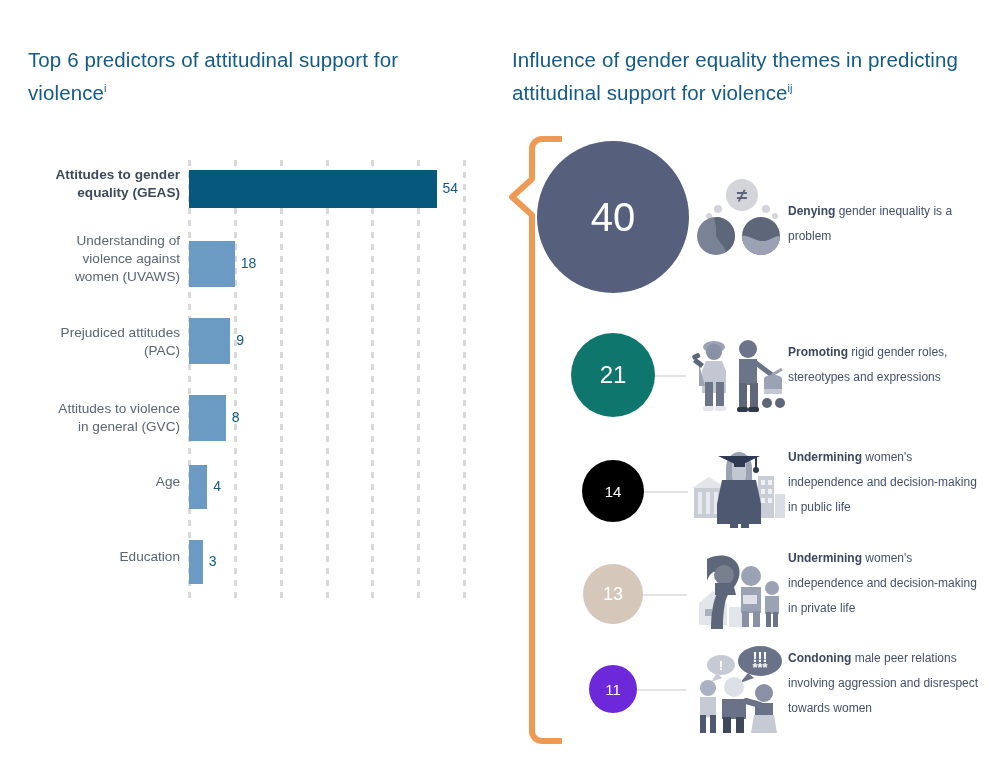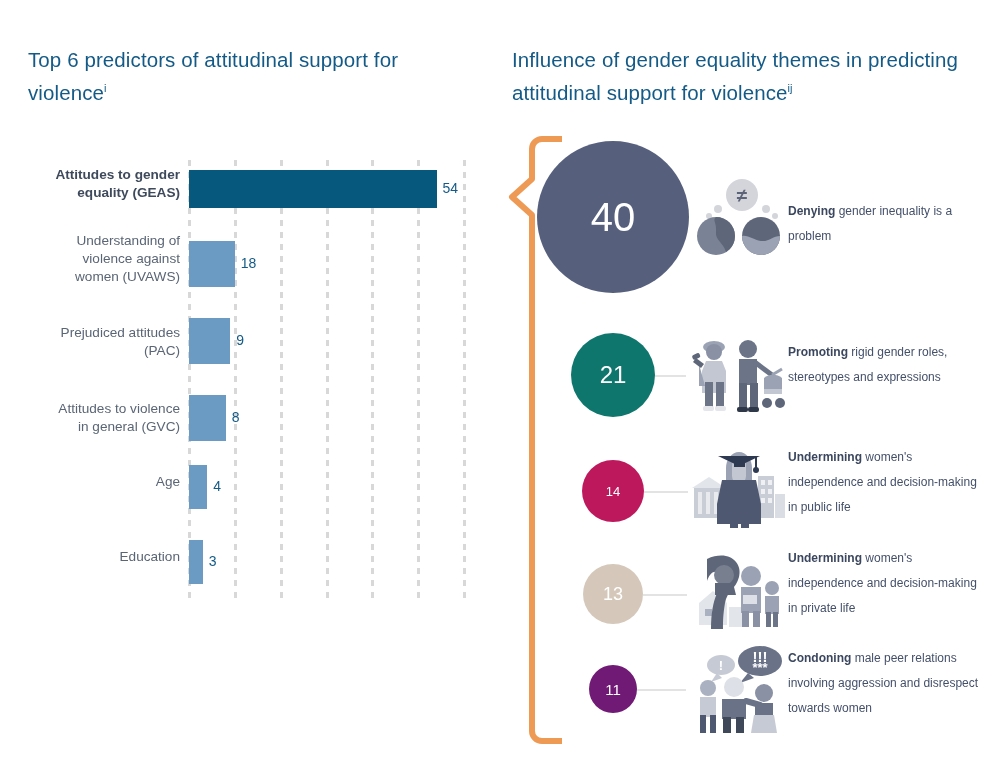--- a/index.html
+++ b/index.html
@@ -220,21 +220,21 @@
   <path d="M66 27 l16 12" stroke="#6C7488" stroke-width="5" stroke-linecap="round"></path>
   <path d="M74 42 a14 14 0 0 1 18 0 v11 h-18z" fill="#9AA2B4"></path>
   <path d="M74 53 h18 v5 h-18z" fill="#C3C7D2"></path>
   <circle cx="77" cy="67" r="5" fill="#5E6679"></circle>
   <circle cx="90" cy="67" r="5" fill="#5E6679"></circle>
   <path d="M82 39 l10 -6" stroke="#9AA2B4" stroke-width="3"></path>
 </svg></div>
           <div class="theme-text" style="left: 288px; top: 340px;"><b>Promoting</b><span> rigid gender roles, stereotypes and expressions</span></div>
         </div>
         <div class="theme-row" style="top: 0px;">
-          <div class="bubble" style="width: 62px; height: 62px; left: 82px; top: 460px; background: #be185d; font-size: 13px;">
+          <div class="bubble" style="width: 62px; height: 62px; left: 82px; top: 460px; background: #000000; font-size: 15px;">
             <span>14</span>
           </div>
           <div class="connector" style="left: 144px; top: 491px; width: 44px; background: rgb(227, 227, 227);"></div>
           <div class="theme-icon" style="left: 192px; top: 444px;">
 <svg width="94" height="84" viewBox="0 0 94 84">
   <path d="M2 44 h30 v30 h-30z" fill="#C9CDD6"></path>
   <path d="M0 44 l17 -11 l17 11z" fill="#E2E5EA"></path>
   <rect x="6" y="48" width="4" height="22" fill="#E8EAEE"></rect>
   <rect x="14" y="48" width="4" height="22" fill="#E8EAEE"></rect>
   <rect x="22" y="48" width="4" height="22" fill="#E8EAEE"></rect>
@@ -278,21 +278,21 @@
   <path d="M74 47 h14 v18 h-14z" fill="#9AA2B4"></path>
   <rect x="75" y="63" width="5" height="15" fill="#6C7488"></rect>
   <rect x="82" y="63" width="5" height="15" fill="#6C7488"></rect>
   <path d="M16 10 c22 -10 36 4 32 18 c-3 12 -12 14 -14 26 c-2 12 -2 18 -2 26 h-12 c0-16 2-26 6-36 c4-10 8-16 2-20 c-6-4-10 2-12 8z" fill="#5E6679"></path>
   <circle cx="33" cy="26" r="10" fill="#78808F"></circle>
   <path d="M24 34 h18 l3 12 h-21z" fill="#5E6679"></path>
 </svg></div>
           <div class="theme-text" style="left: 288px; top: 546px;"><b>Undermining</b><span> women's independence and decision-making in private life</span></div>
         </div>
         <div class="theme-row" style="top: 0px;">
-          <div class="bubble" style="width: 48px; height: 48px; left: 89px; top: 665px; background: #701a75; font-size: 15px;">
+          <div class="bubble" style="width: 48px; height: 48px; left: 89px; top: 665px; background: #6d28d9; font-size: 15px;">
             <span>11</span>
           </div>
           <div class="connector" style="left: 137px; top: 689px; width: 49px; background: rgb(227, 227, 227);"></div>
           <div class="theme-icon" style="left: 190px; top: 643px;">
 <svg width="100" height="92" viewBox="0 0 100 92">
   <ellipse cx="70" cy="18" rx="22" ry="15" fill="#6A7288"></ellipse>
   <path d="M58 30 l-8 10 l14 -5z" fill="#6A7288"></path>
   <text x="70" y="19" font-family="Liberation Sans, sans-serif" font-size="15" font-weight="700" fill="#FFFFFF" text-anchor="middle">!!!</text>
   <text x="70" y="29" font-family="Liberation Sans, sans-serif" font-size="13" font-weight="700" fill="#FFFFFF" text-anchor="middle">***</text>
   <ellipse cx="31" cy="22" rx="14" ry="10" fill="#C6CAD4"></ellipse>

